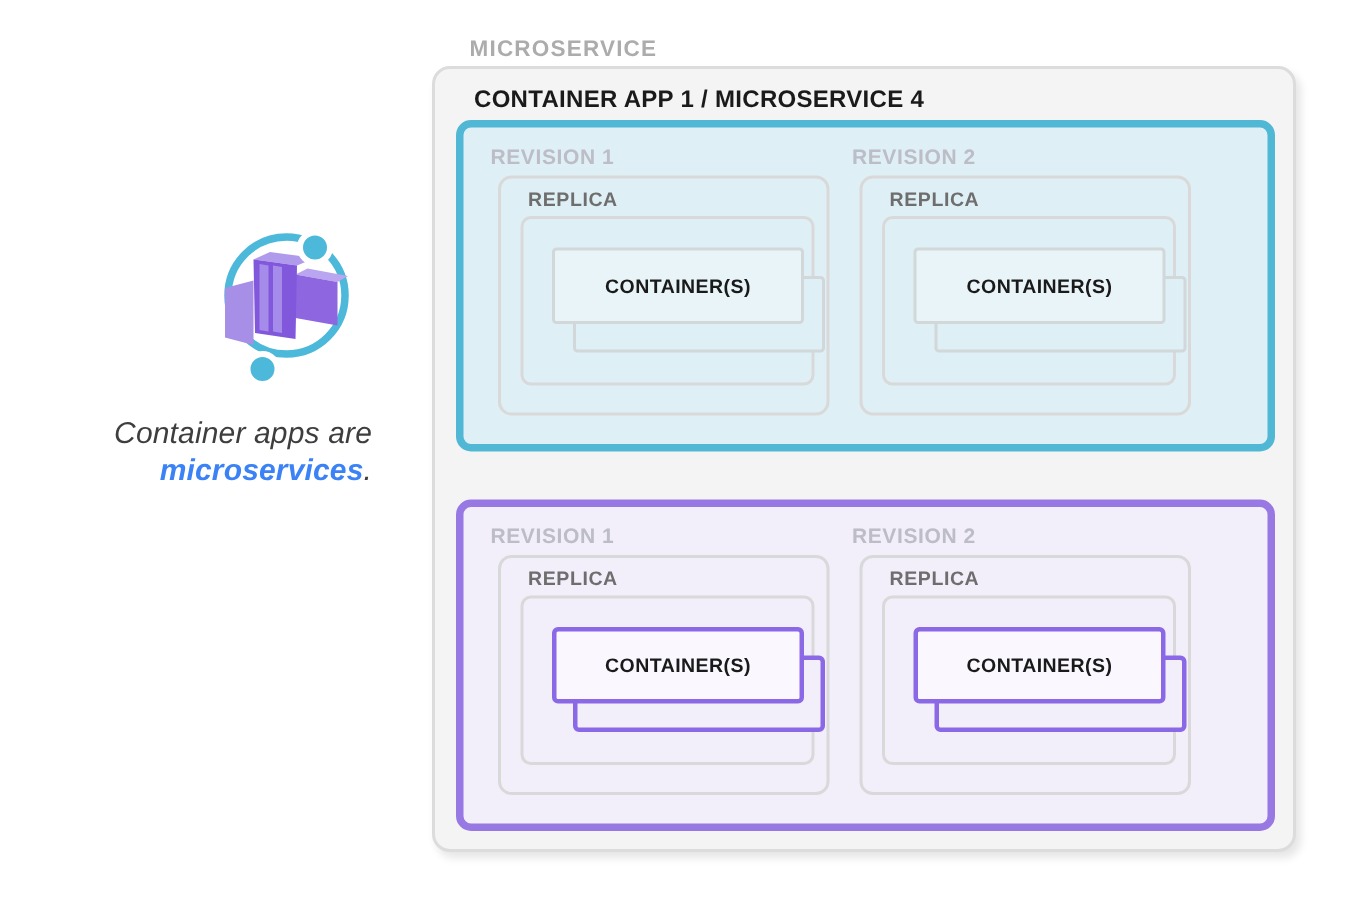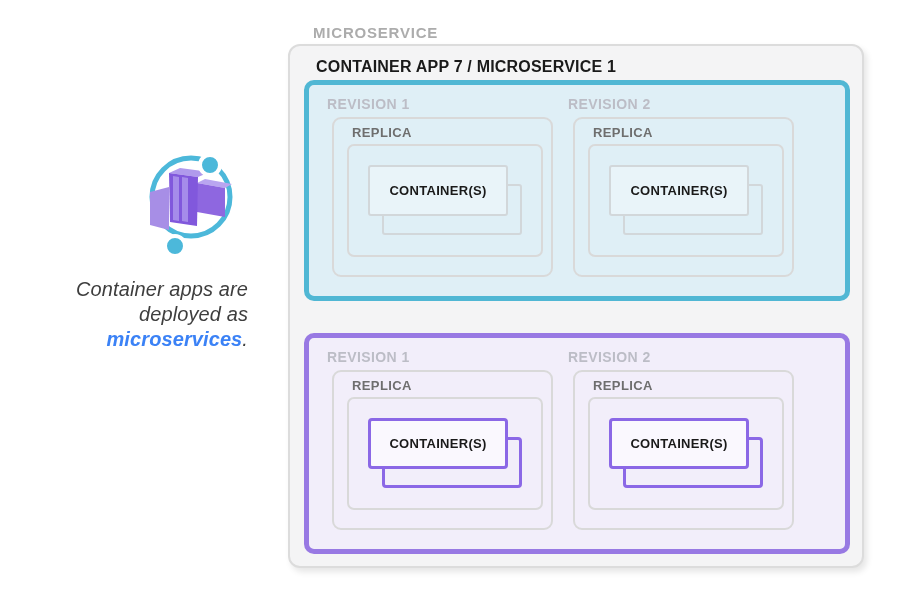--- a/index.html
+++ b/index.html
@@ -41,21 +41,21 @@
   .rev.r2{left:251px;}
   .rev-label{margin-left:8px; font-size:14px; font-weight:700; letter-spacing:0.4px;
              color:var(--revisionLabel); line-height:18px;}
   .replica-box{position:relative; margin-top:4px; height:160px;
                border:2px solid var(--grayBorder); border-radius:9px;margin-left:13px;}
   .replica-label{position:absolute; left:18px; top:6px; font-size:13px; font-weight:700;
                  letter-spacing:0.4px; color:var(--replicaLabel);}
   .replica-inner{position:absolute; left:13px; top:25px; width:196px; height:113px;
                  border:2px solid var(--grayBorder); border-radius:7px;}
   .stack{position:absolute; left:19px; top:19px; width:156px; height:72px;}
-  .ctr{position:absolute; width:140px; height:51px; border-radius:3px;}
+  .ctr{position:absolute; width:168px; height:51px; border-radius:3px;}
   .ctr-back{left:14px; top:19px;}
   .ctr-front{left:0; top:0; display:flex; align-items:center; justify-content:center;
              font-size:13px; font-weight:700; letter-spacing:0.3px; color:var(--titleText);}
   
   .app1 .ctr{border:2px solid #D2D7DA;}
   .app1 .ctr-back{background:var(--tealFill);}
   .app1 .ctr-front{background:#E9F4F9;}
   .app2 .ctr{border:3px solid var(--purpleContainer); border-radius:4px;}
   .app2 .ctr-back{background:var(--purpleFill);}
   .app2 .ctr-front{background:#FAF8FE;}
@@ -83,29 +83,28 @@
       <polygon points="39,36 45,37 45,81 39,80" fill="#A68CEA"></polygon>
       <polygon points="48,37 54,38 54,82 48,81" fill="#A68CEA"></polygon>
 
       <circle cx="76" cy="25" r="10" fill="#4CB8DA" stroke="#ffffff" stroke-width="4"></circle>
       <circle cx="41" cy="106" r="10" fill="#4CB8DA" stroke="#ffffff" stroke-width="4"></circle>
     </svg>
   </div>
 
   <div class="caption">
     <div>Container apps are</div>
-    <div>deployed as</div>
     <div><span class="em">microservices</span><span>.</span></div>
   </div>
 
   <div class="env-label">MICROSERVICE</div>
 
   <div class="env-box">
 
-    <div class="app-title t1">CONTAINER APP 7 / MICROSERVICE 1</div>
+    <div class="app-title t1">CONTAINER APP 1 / MICROSERVICE 4</div>
 
     <div class="app-box app1">
       <div class="rev r1">
         <div class="rev-label">REVISION 1</div>
         <div class="replica-box">
           <div class="replica-label">REPLICA</div>
           <div class="replica-inner">
             <div class="stack">
               <div class="ctr ctr-back"></div>
               <div class="ctr ctr-front">CONTAINER(S)</div>

